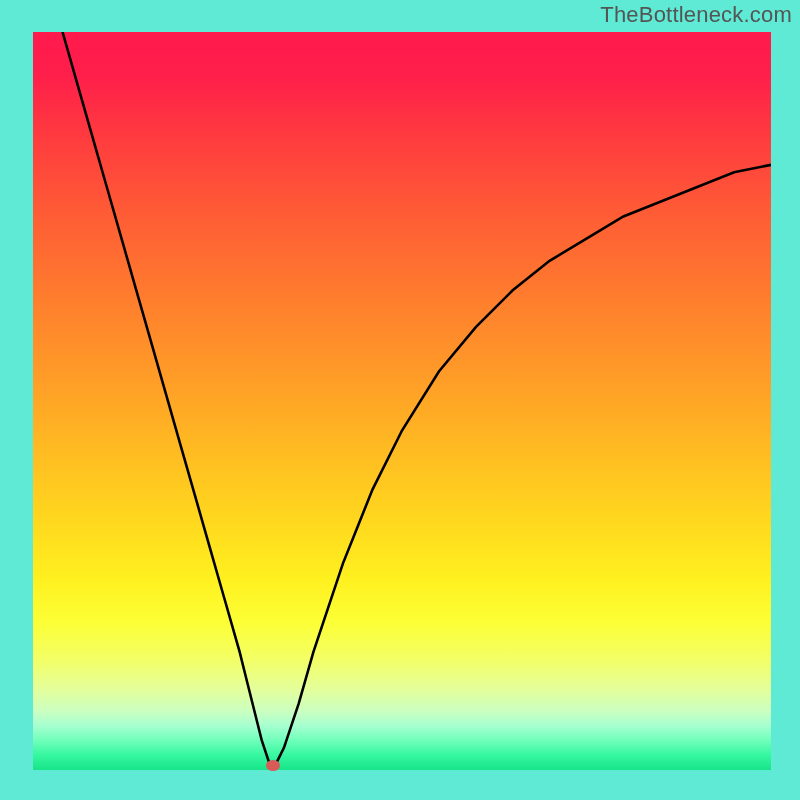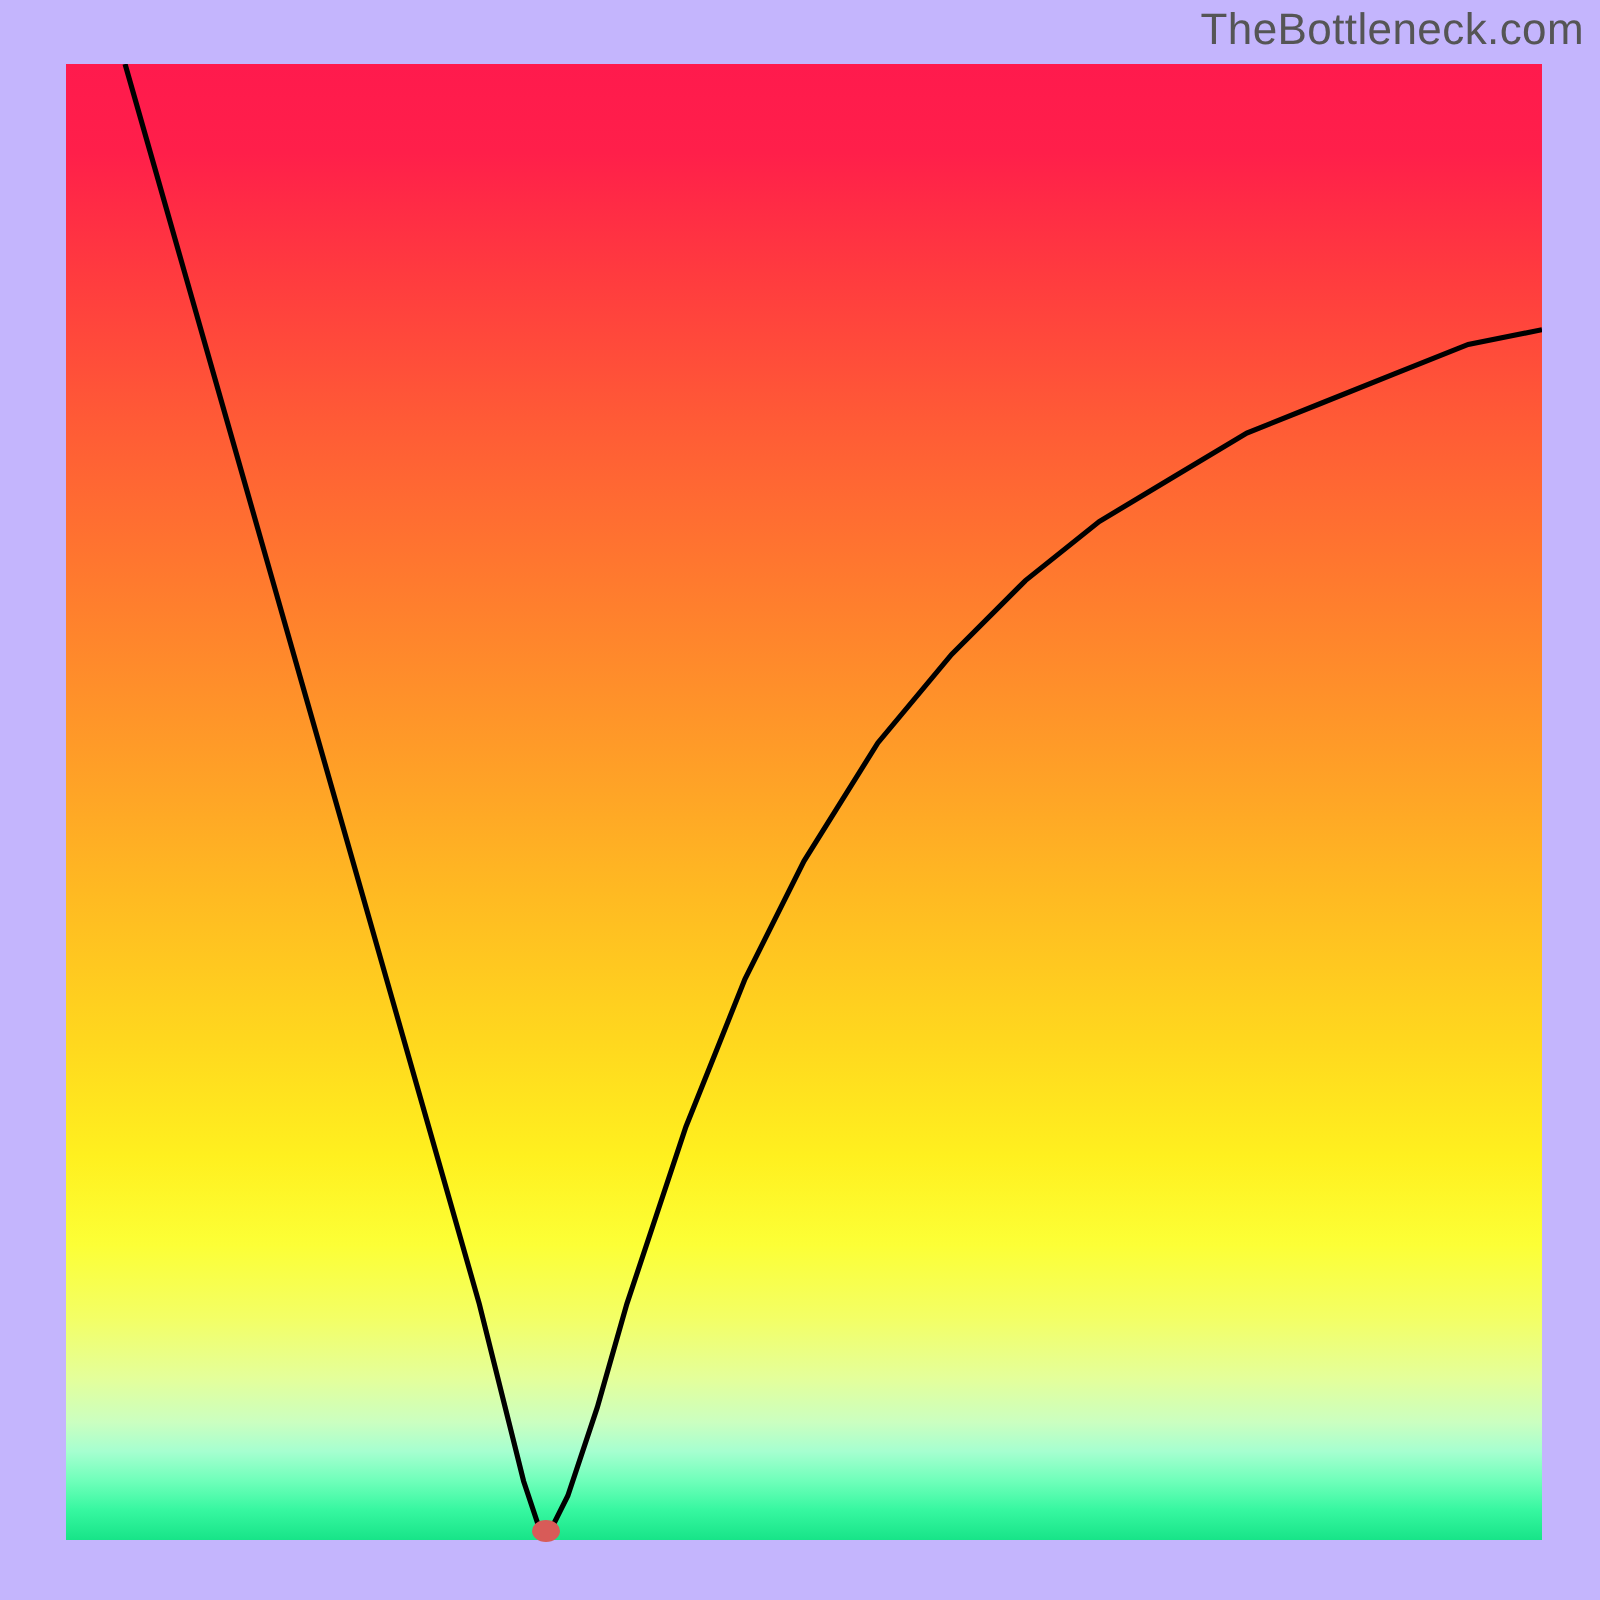--- a/index.html
+++ b/index.html
@@ -8,21 +8,21 @@
     width: 800px;
     height: 800px;
     overflow: hidden;
     background: #ffffff;
     font-family: Arial, Helvetica, sans-serif;
   }
   .frame {
     position: relative;
     width: 800px;
     height: 800px;
-    background: #c4b5fd;
+    background: #5eead4;
   }
   .watermark {
     position: absolute;
     top: 2px;
     right: 8px;
     color: #555555;
     font-size: 22px;
     font-weight: 500;
     letter-spacing: 0.2px;
     z-index: 10;

